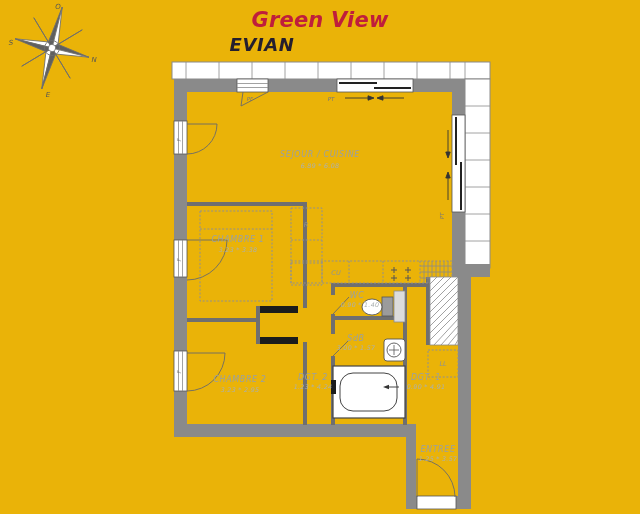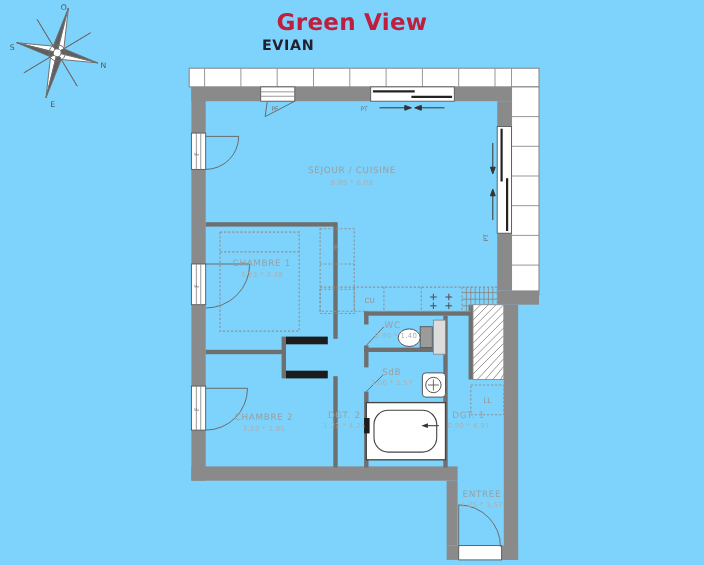--- a/index.html
+++ b/index.html
@@ -1,21 +1,21 @@
 <!DOCTYPE html>
 <html><head>
 <meta charset="utf-8">
 <style>
   html,body{margin:0;padding:0;width:640px;height:514px;overflow:hidden;
     background:#fbfaf1;font-family:"DejaVu Sans", sans-serif;}
-  #stage{position:relative;width:640px;height:514px;background:#7dd3fc;}
+  #stage{position:relative;width:640px;height:514px;background:#eab308;font-style:italic;}
   .title{position:absolute;top:8px;left:0;width:640px;text-align:center;
     font-size:21px;font-weight:600;color:#bf1e3c;letter-spacing:.2px;}
   .subtitle{position:absolute;top:34px;left:0;width:524px;text-align:center;
-    font-size:13px;font-weight:600;color:#241f2e;letter-spacing:.6px;}
+    font-size:18px;font-weight:600;color:#241f2e;letter-spacing:.6px;}
   svg text{font-family:"DejaVu Sans", sans-serif;}
   .rn{font-size:8px;fill:#9aa0a0;letter-spacing:.6px;text-anchor:middle;}
   .rd{font-size:6.3px;fill:#aab0b0;letter-spacing:.3px;text-anchor:middle;}
   .fx{font-size:6.5px;fill:#8d9393;text-anchor:middle;}
   .tiny{font-size:5.5px;fill:#777;text-anchor:middle;}
   .cl{font-size:7px;fill:#555;text-anchor:middle;}
   .w{fill:#8a8a8a;}
   .iw{fill:#6f6f6f;}
   .blk{fill:#1c1c1c;}
   .thin{stroke:#8a8a8a;stroke-width:.8;fill:none;}

